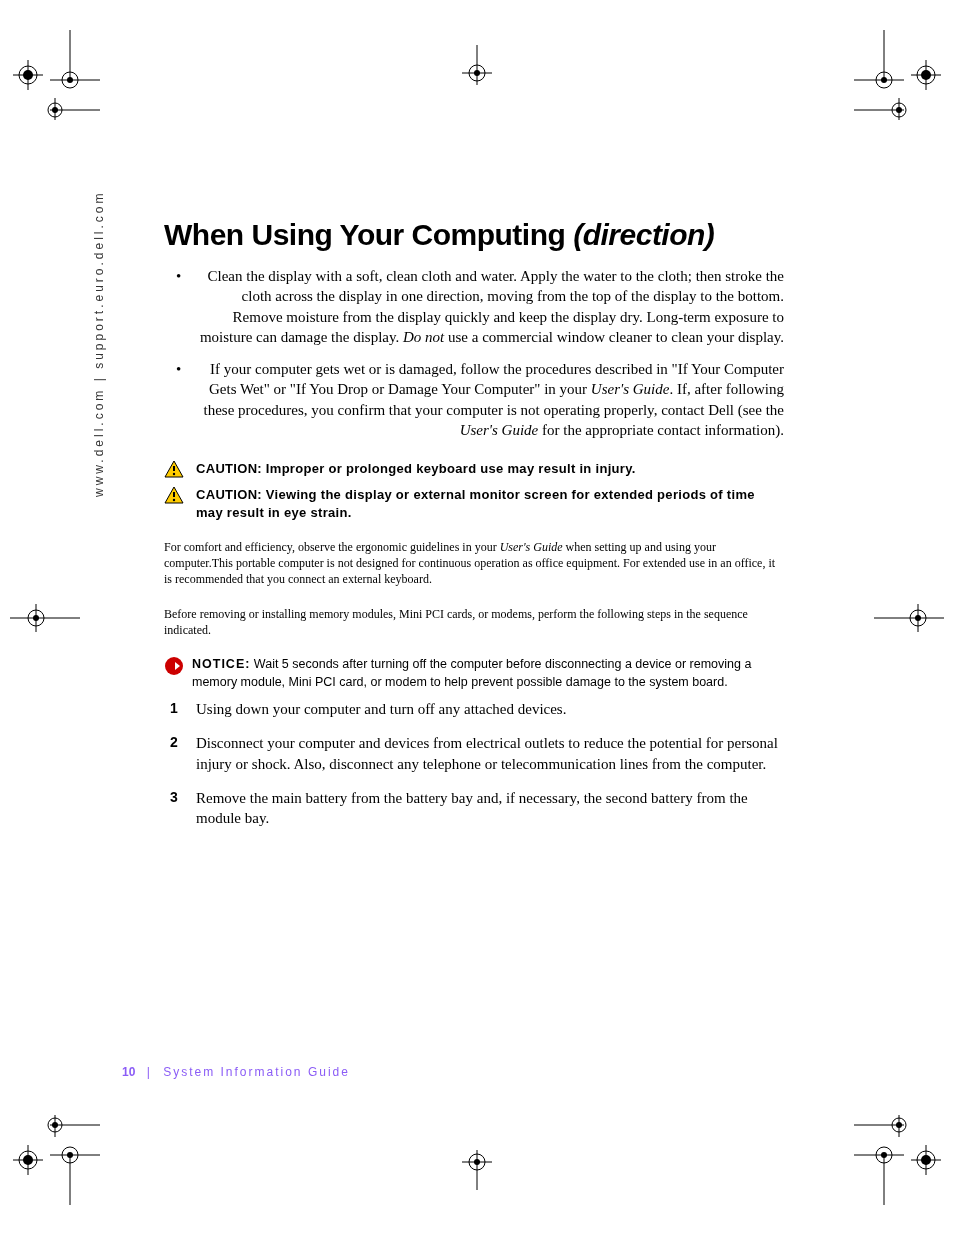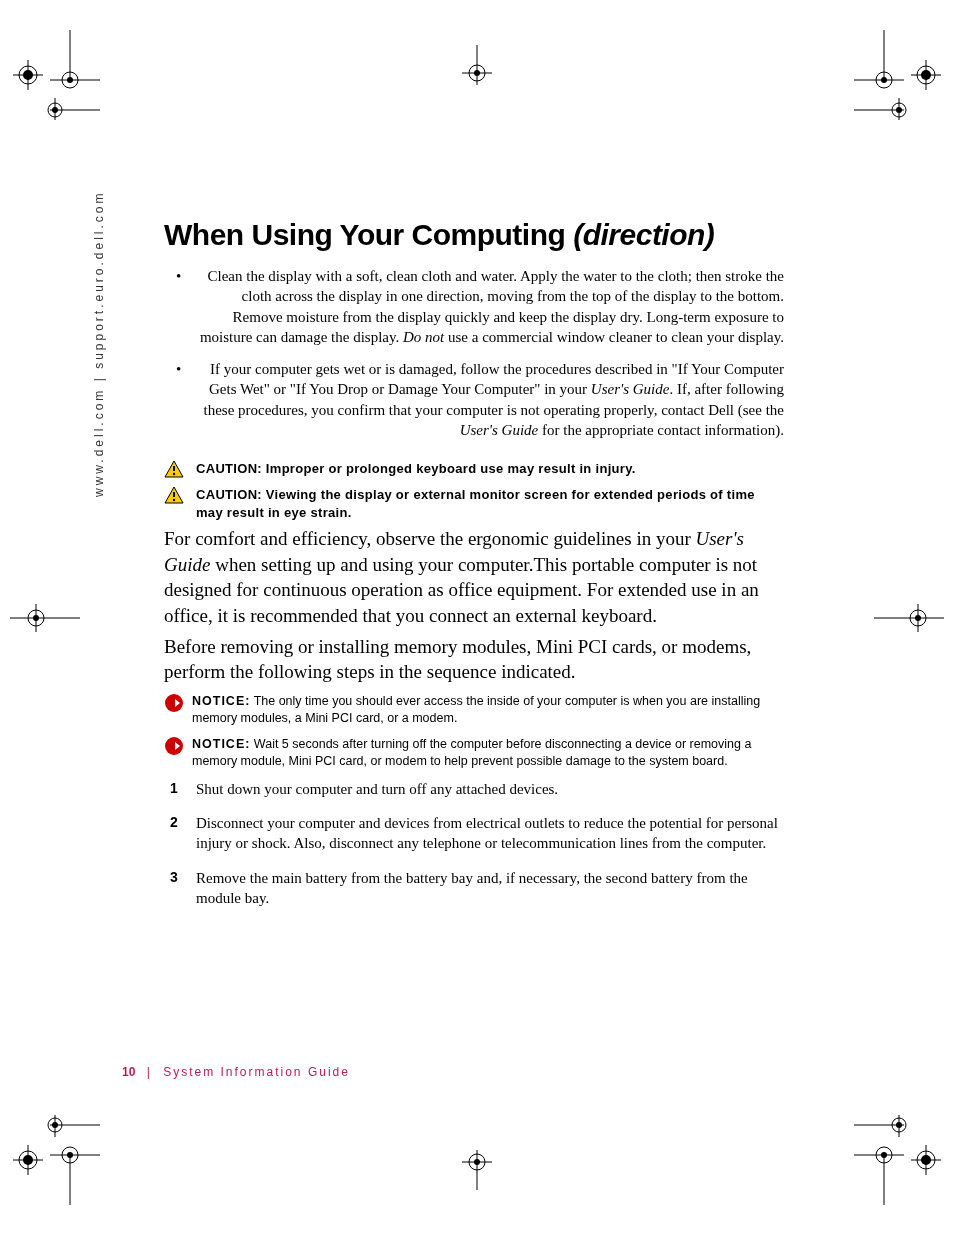--- a/index.html
+++ b/index.html
@@ -74,23 +74,23 @@
   }
   .caution-row .icon { flex-shrink: 0; }
   .caution-text {
     font-family: Arial, Helvetica, sans-serif;
     font-weight: bold;
     font-size: 13px;
     letter-spacing: 0.3px;
     line-height: 1.35;
   }
   .body-p {
-    font-size: 19px;
+    font-size: 12px;
     line-height: 1.35;
-    margin: 5px 0;
+    margin: 18px 0;
   }
   .notice-row {
     display: flex;
     align-items: flex-start;
     gap: 8px;
     margin: 8px 0;
   }
   .notice-text {
     font-family: Arial, Helvetica, sans-serif;
     font-size: 12.5px;
@@ -119,21 +119,21 @@
     font-size: 14px;
     color: #000;
   }
   .footer {
     position: absolute;
     left: 122px;
     top: 1065px;
     font-family: Arial, Helvetica, sans-serif;
     font-size: 12px;
     letter-spacing: 2px;
-    color: #be185d;
+    color: #8b5cf6;
   }
   .footer .pg { font-weight: bold; letter-spacing: 0; }
   .footer .sep { margin: 0 6px; }
 
   
   .reg {
     position: absolute;
     width: 90px;
     height: 90px;
     pointer-events: none;
@@ -300,37 +300,26 @@
   <p class="body-p">Before removing or installing memory modules, Mini PCI cards, or modems, perform the following steps in the sequence indicated.</p>
 
   <div class="notice-row">
     <span class="icon">
       <svg width="20" height="20" viewBox="0 0 20 20">
           <circle cx="10" cy="10" r="9" fill="#c00"></circle>
           <path d="M5 10 L11 10 L11 6 L16 10 L11 14 L11 10 Z" fill="#fff"></path>
         </svg>
     </span>
     <div class="notice-text">
-      <span class="lead">NOTICE:</span><span> The only time you should ever access the inside of your computer is when you are installing memory modules, a Mini PCI card, or a modem.</span>
-    </div>
-  </div>
-  <div class="notice-row">
-    <span class="icon">
-      <svg width="20" height="20" viewBox="0 0 20 20">
-          <circle cx="10" cy="10" r="9" fill="#c00"></circle>
-          <path d="M5 10 L11 10 L11 6 L16 10 L11 14 L11 10 Z" fill="#fff"></path>
-        </svg>
-    </span>
-    <div class="notice-text">
       <span class="lead">NOTICE:</span><span> Wait 5 seconds after turning off the computer before disconnecting a device or removing a memory module, Mini PCI card, or modem to help prevent possible damage to the system board.</span>
     </div>
   </div>
 
   <ol class="steps">
-    <li><span class="num">1</span><span>Shut down your computer and turn off any attached devices.</span></li>
+    <li><span class="num">1</span><span>Using down your computer and turn off any attached devices.</span></li>
     <li><span class="num">2</span><span>Disconnect your computer and devices from electrical outlets to reduce the potential for personal injury or shock. Also, disconnect any telephone or telecommunication lines from the computer.</span></li>
     <li><span class="num">3</span><span>Remove the main battery from the battery bay and, if necessary, the second battery from the module bay.</span></li>
   </ol>
 
 </div>
 
 <div class="footer">
   <span class="pg">10</span>
   <span class="sep">|</span>
   <span>System Information Guide</span>

